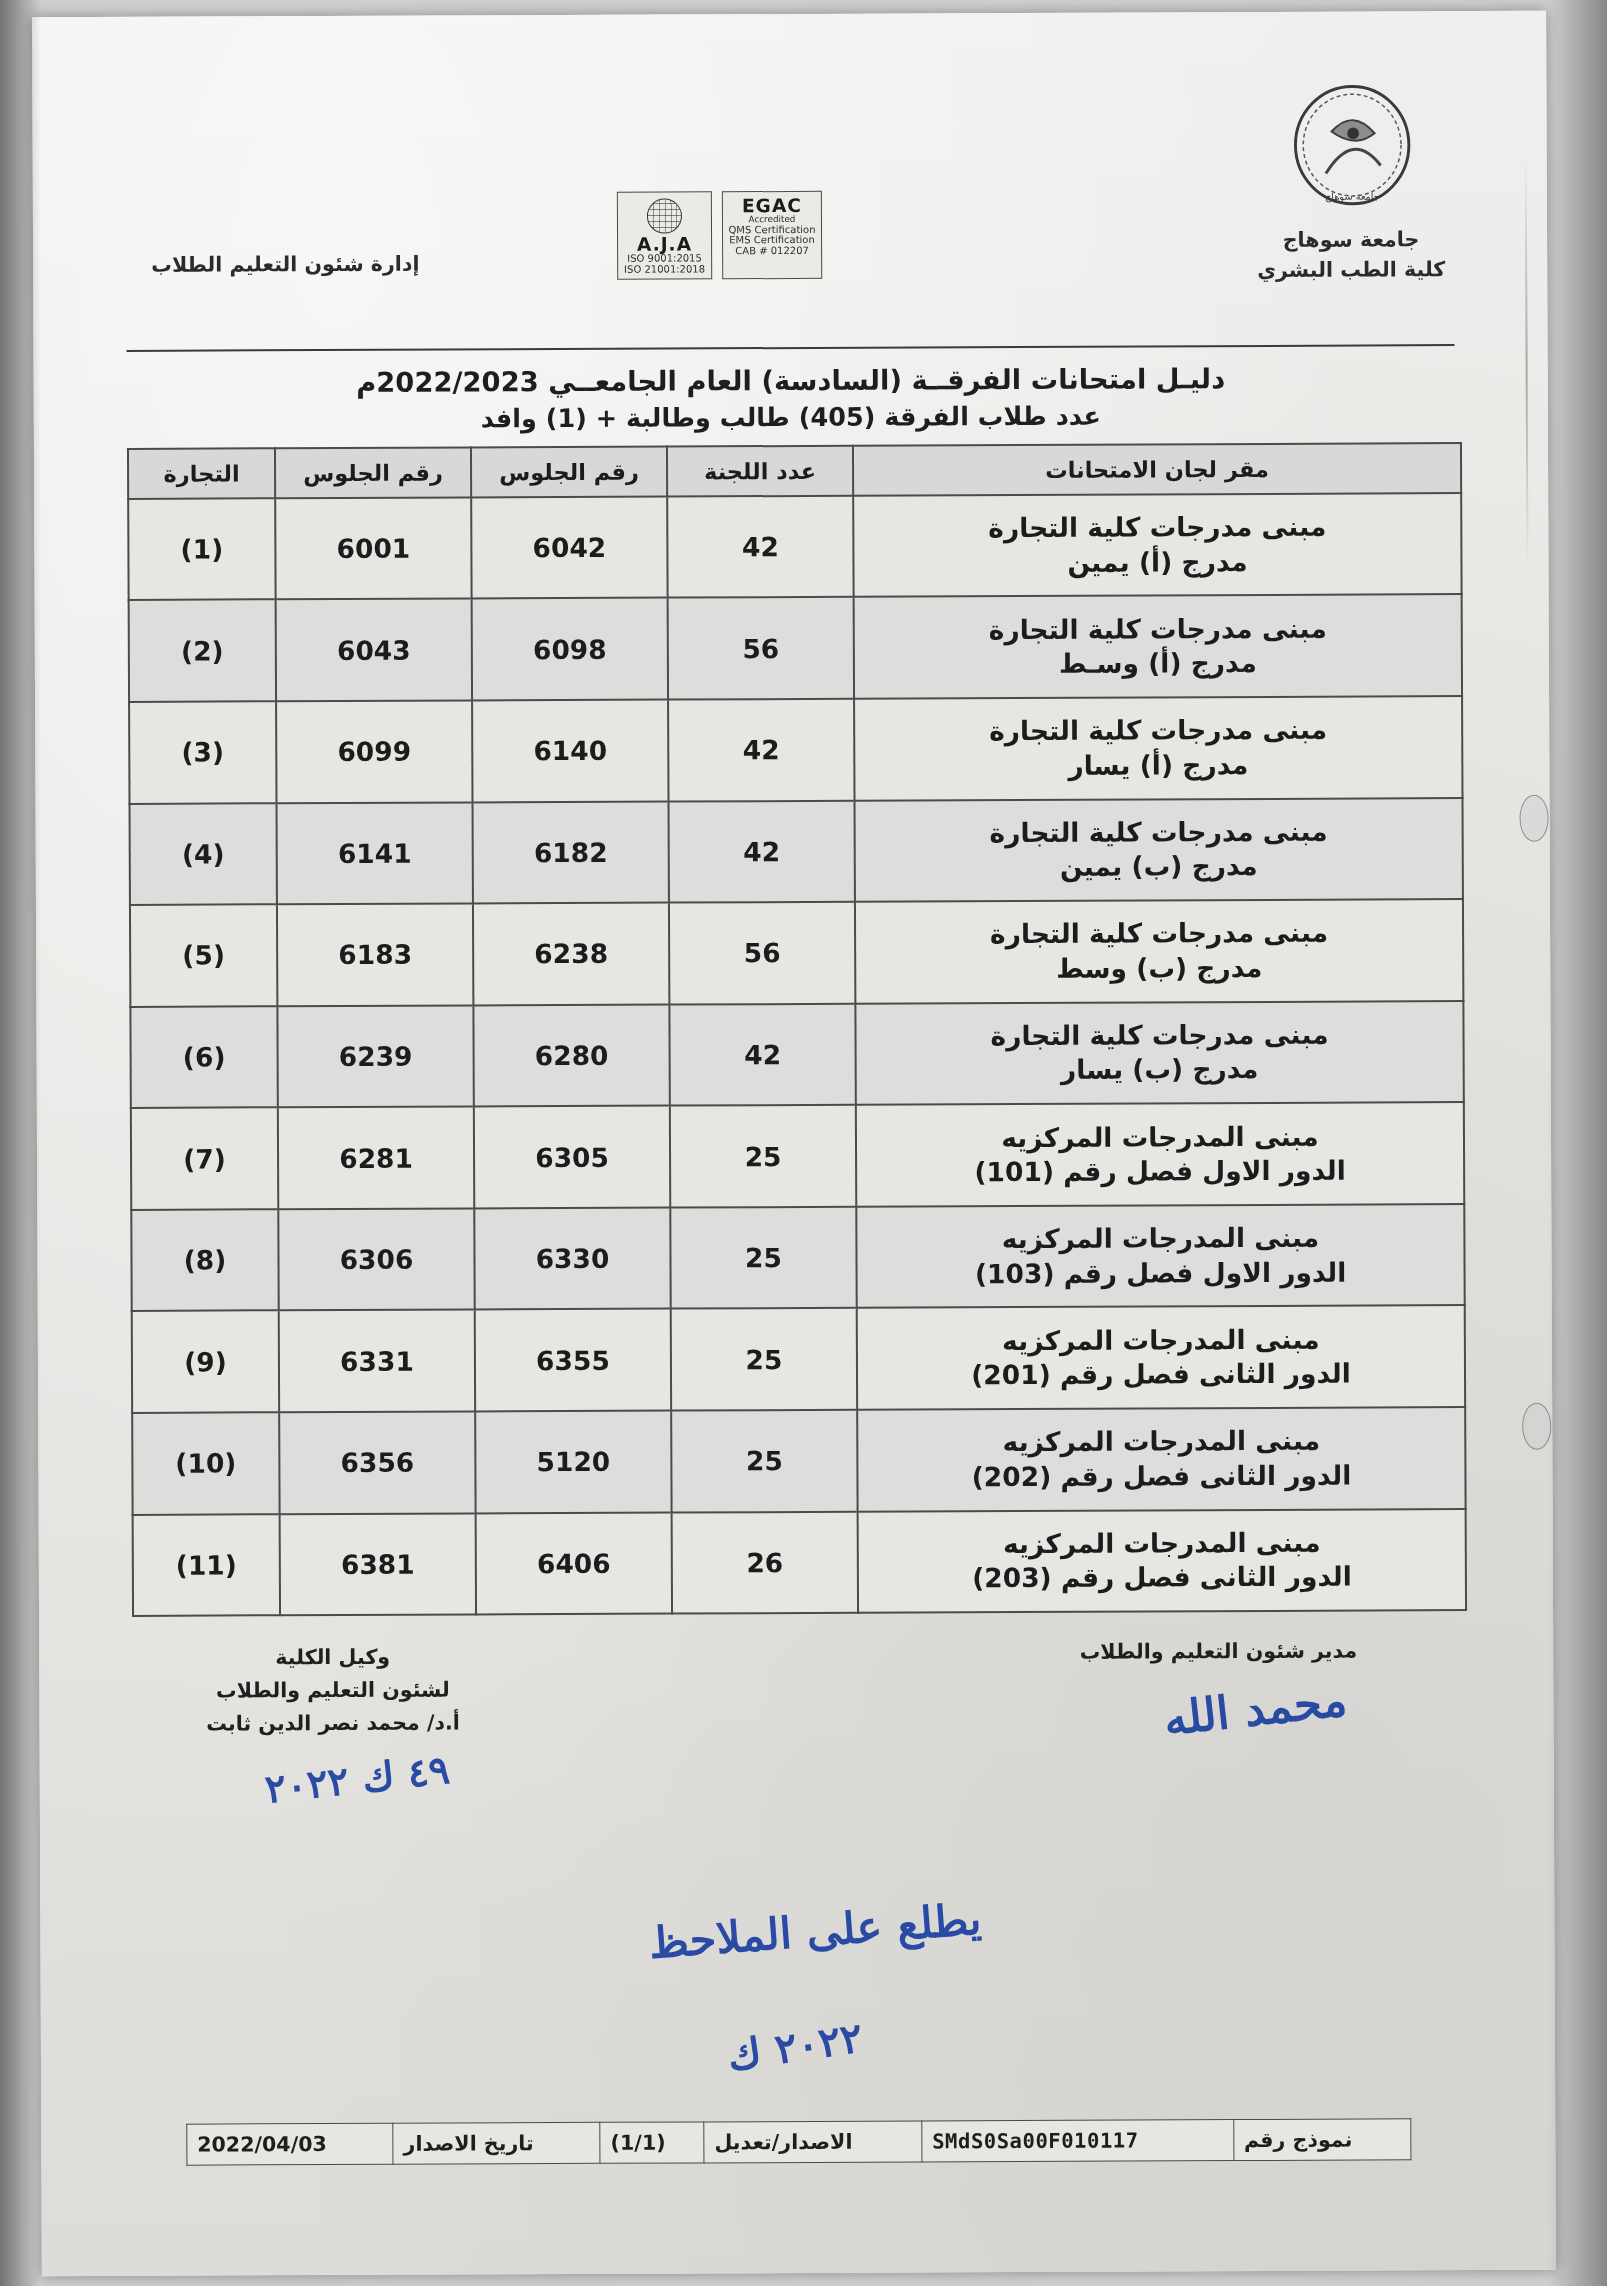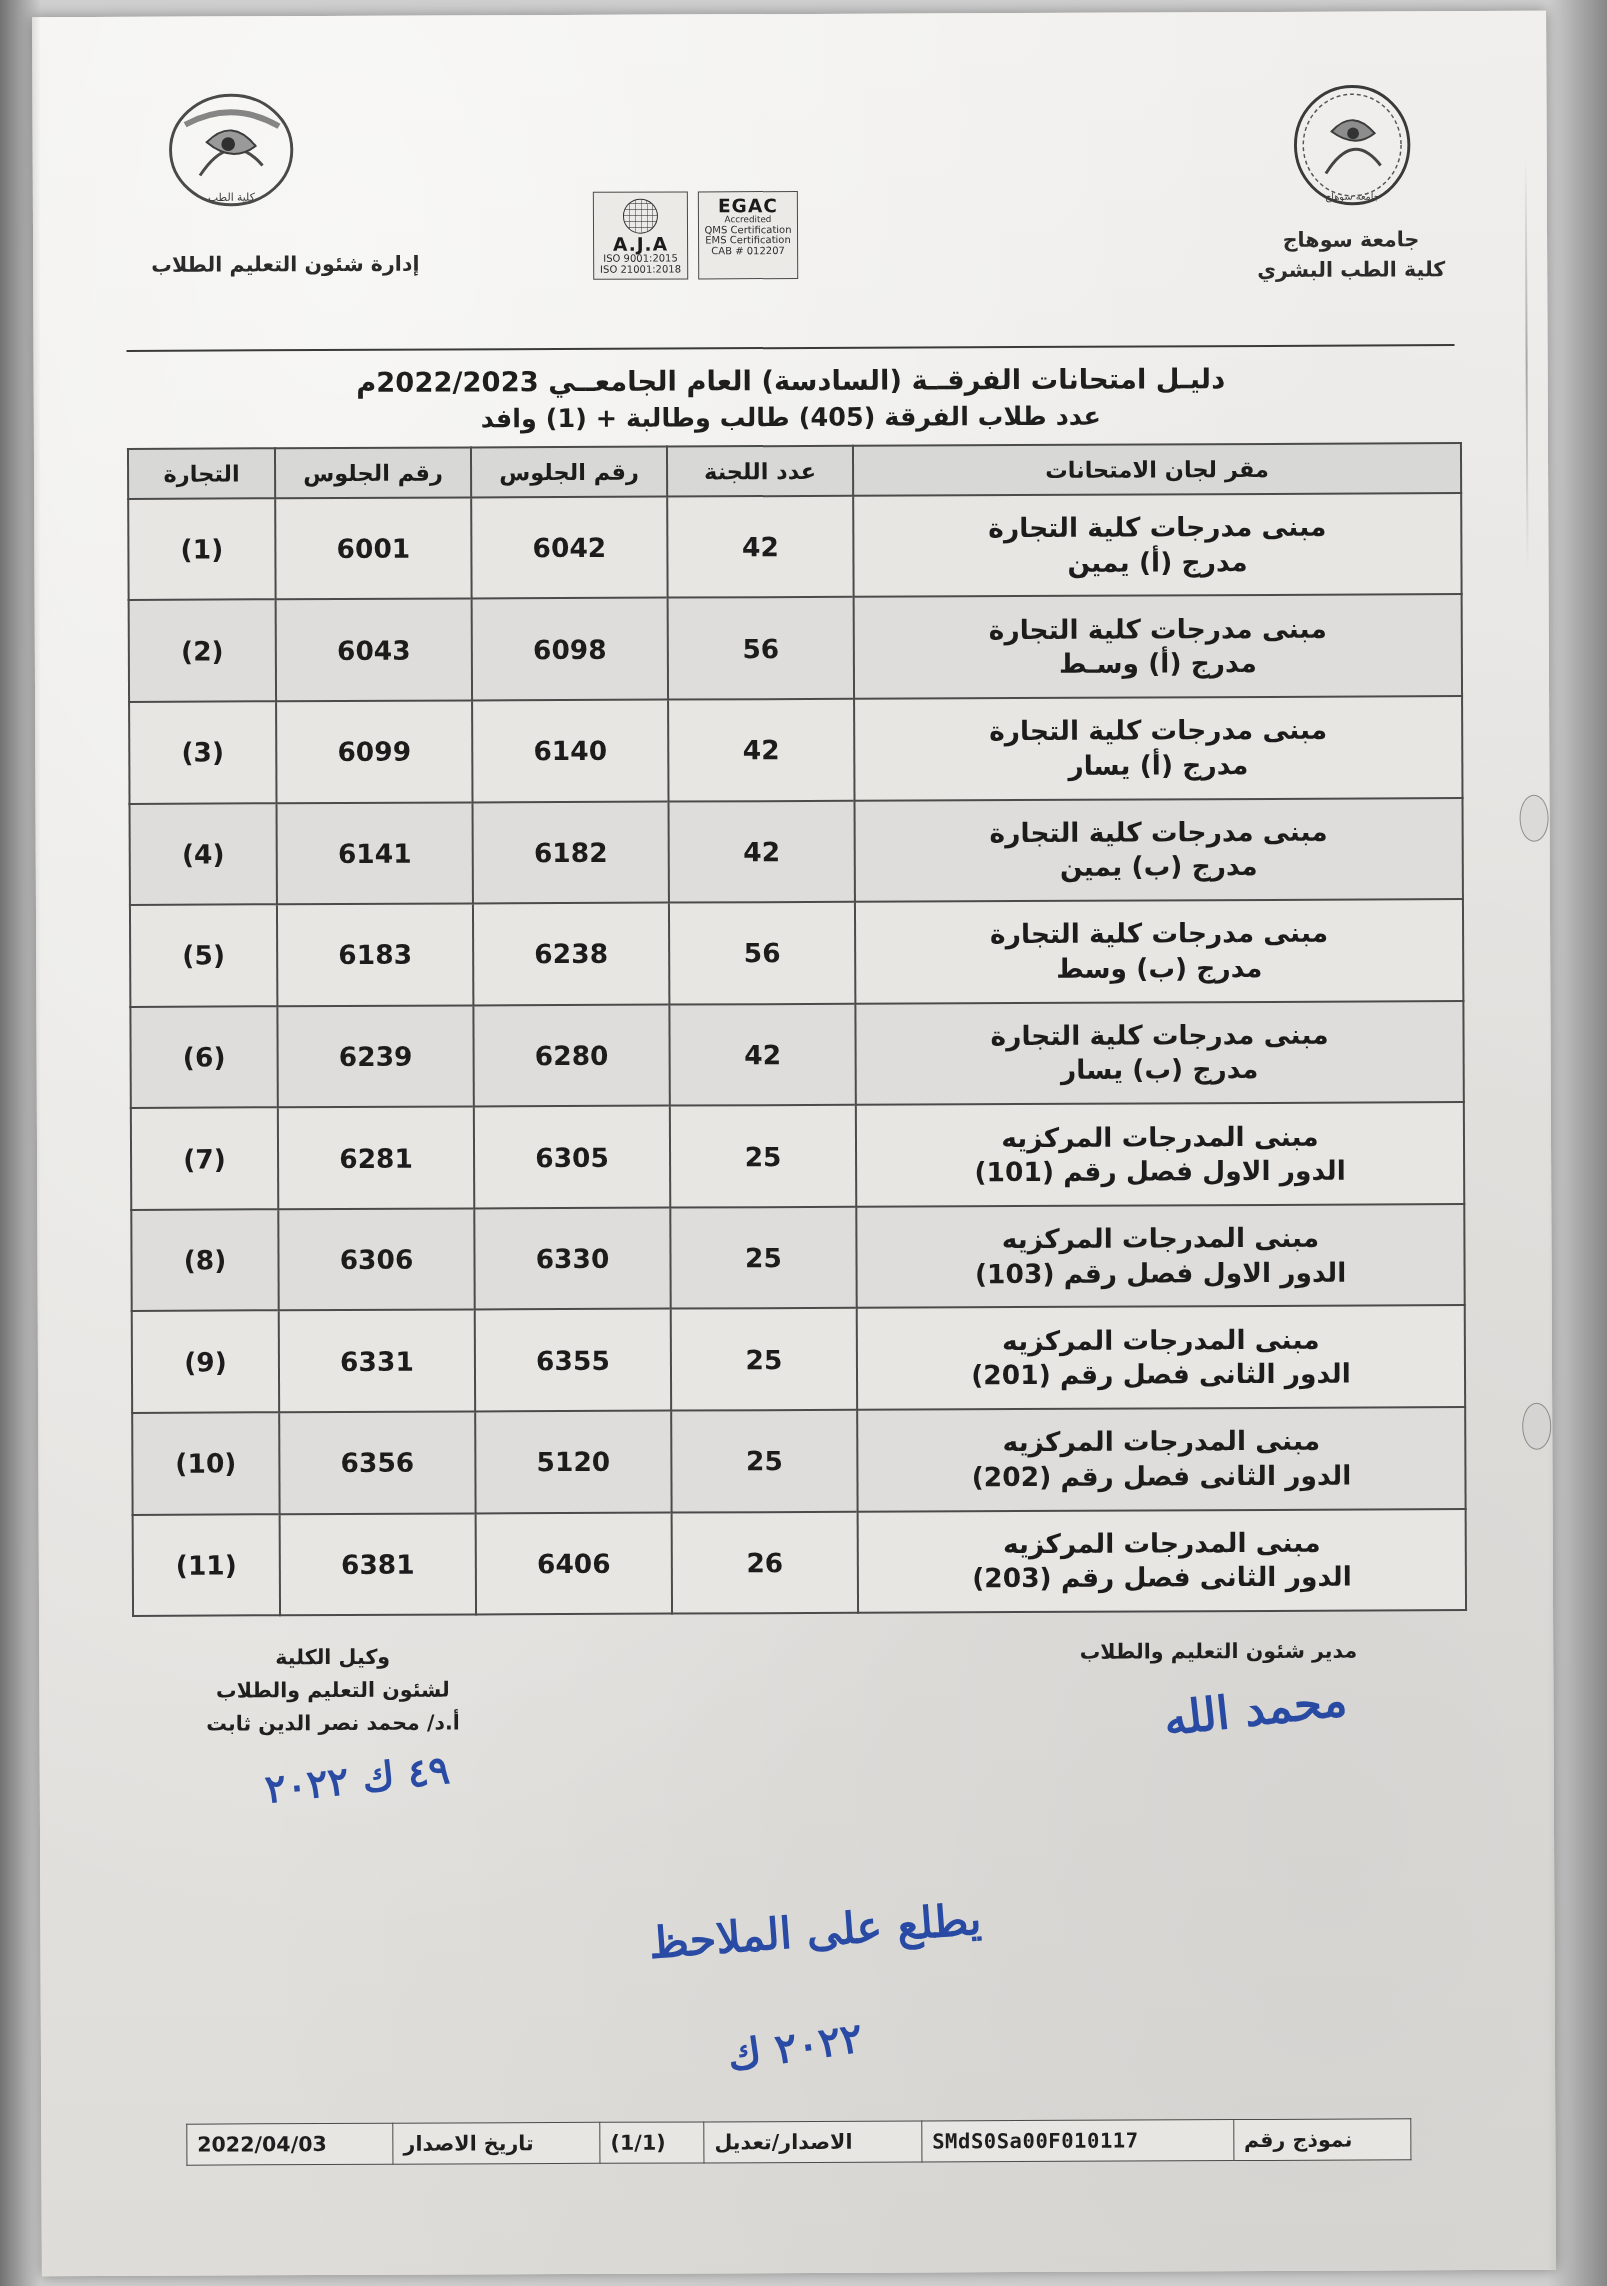--- a/index.html
+++ b/index.html
@@ -74,21 +74,21 @@
   .dept-text {
     position: absolute;
     left: 118px;
     top: 167px;
     font-size: 20.6px;
     color: #2b2b2b;
     font-weight: bold;
   }
   .certs {
     position: absolute;
-    left: 560px;
+    left: 584px;
     top: 108px;
     display: flex;
     gap: 9.8px;
   }
   .cert-box {
     border: 1px solid #4a4a4a;
     padding: 3.9px 5.9px;
     background: #eceae6;
     text-align: center;
     line-height: 1.05;
@@ -281,30 +281,20 @@
           <svg class="logo-svg" viewBox="0 0 175 135" xmlns="http://www.w3.org/2000/svg">
             <ellipse cx="87" cy="66" rx="58" ry="60" fill="none" stroke="#3a3a3a" stroke-width="3"></ellipse>
             <ellipse cx="87" cy="66" rx="50" ry="52" fill="none" stroke="#555" stroke-width="1.5" stroke-dasharray="4 3"></ellipse>
             <path d="M60 95 q28 -45 56 -8" fill="none" stroke="#444" stroke-width="3"></path>
             <path d="M66 52 q22 -24 44 2 q-20 16 -44 -2z" fill="#8d8d8d" stroke="#3c3c3c" stroke-width="2"></path>
             <circle cx="88" cy="54" r="6" fill="#333"></circle>
             <text x="87" y="122" font-size="10" text-anchor="middle" fill="#3a3a3a">جامعة سوهاج</text>
           </svg>
         </div>
 
-        <div class="logo-left">
-          <svg class="logo-svg" viewBox="0 0 175 135" xmlns="http://www.w3.org/2000/svg">
-            <ellipse cx="87" cy="66" rx="62" ry="56" fill="none" stroke="#4a4a4a" stroke-width="3"></ellipse>
-            <path d="M40 40 q48 -26 96 2" fill="none" stroke="#555" stroke-width="6" opacity=".7"></path>
-            <path d="M55 92 q32 -48 64 -10" fill="none" stroke="#4a4a4a" stroke-width="3"></path>
-            <path d="M62 58 q26 -26 50 4 q-24 18 -50 -4z" fill="#9a9a9a" stroke="#3c3c3c" stroke-width="2"></path>
-            <circle cx="84" cy="60" r="7" fill="#2f2f2f"></circle>
-            <text x="87" y="118" font-size="11" text-anchor="middle" fill="#3a3a3a">كلية الطب</text>
-          </svg>
-        </div>
 
         <div class="certs">
           <div class="cert-box">
             <div class="big">EGAC</div>
             <div class="sm">Accredited</div>
             <div class="xs">QMS Certification</div>
             <div class="xs">EMS Certification</div>
             <div class="xs">CAB # 012207</div>
           </div>
           <div class="cert-box">

